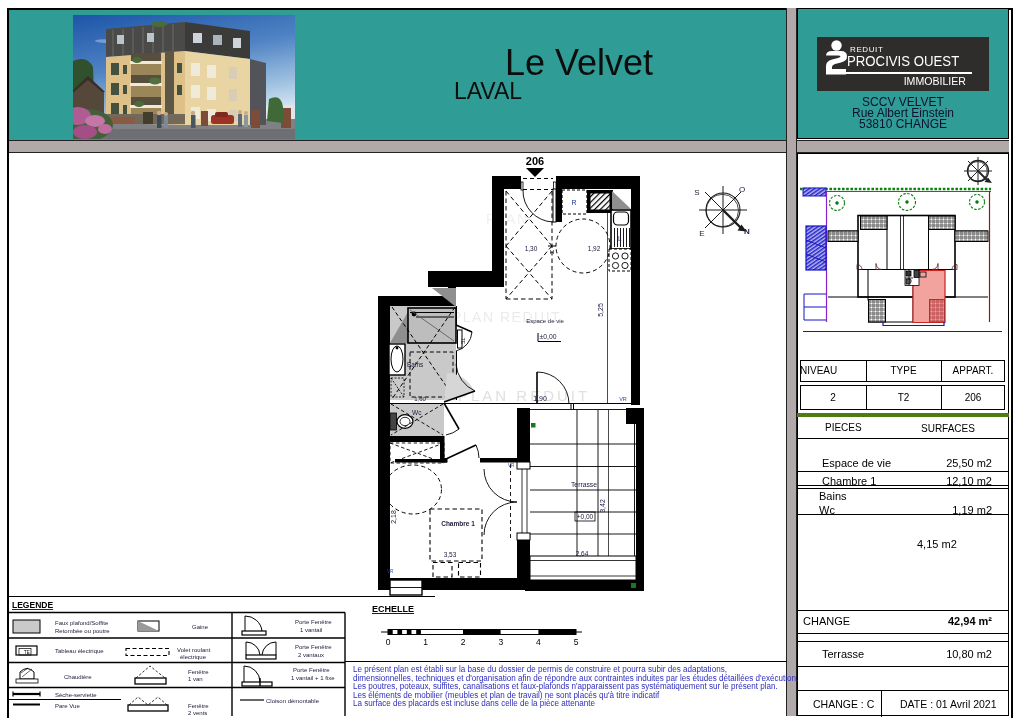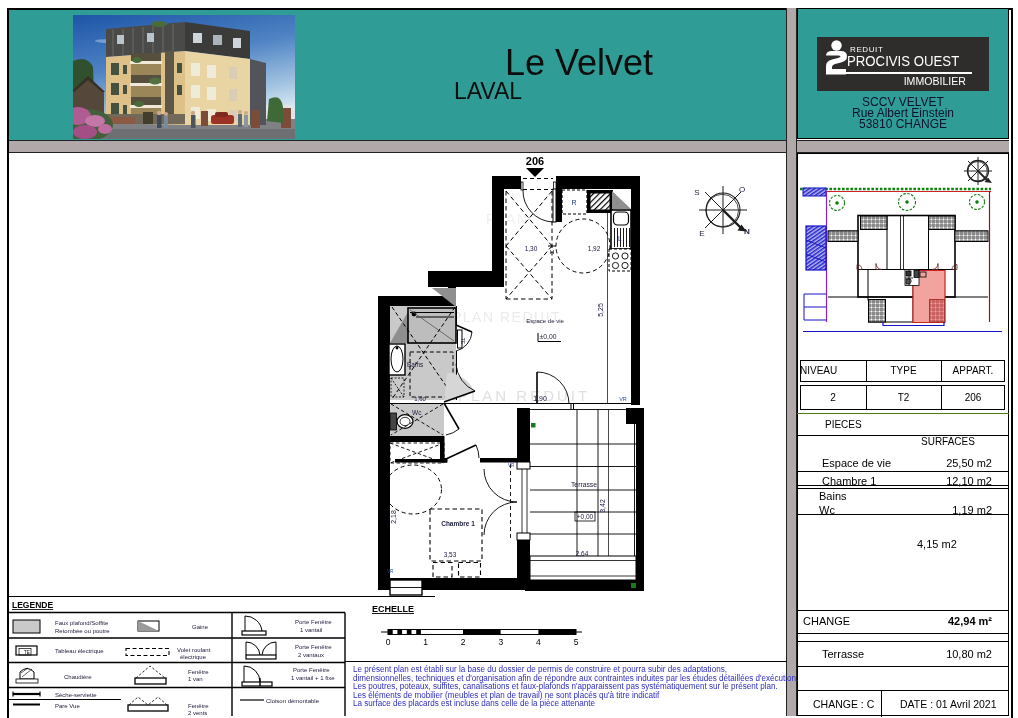--- a/index.html
+++ b/index.html
@@ -623,23 +623,23 @@
   <div class="abs" style="left:144px;top:5px;width:64px;text-align:center;">APPART.</div>
 
   <div class="abs" style="left:3px;top:25px;width:205px;height:25px;border:1px solid #000;box-sizing:border-box;"></div>
   <div class="abs" style="left:69px;top:25px;width:0px;height:25px;border-left:1px solid #000;"></div>
   <div class="abs" style="left:144px;top:25px;width:0px;height:25px;border-left:1px solid #000;"></div>
   <div class="abs" style="left:3px;top:32px;width:66px;text-align:center;">2</div>
   <div class="abs" style="left:69px;top:32px;width:75px;text-align:center;">T2</div>
   <div class="abs" style="left:144px;top:32px;width:64px;text-align:center;">206</div>
 </div>
 
-<div class="abs" style="left:797px;top:413px;width:212px;height:21px;border-top:1px solid #4d7c0f;border-bottom:1px solid #000;font-size:10px;">
+<div class="abs" style="left:797px;top:413px;width:212px;height:21px;border-top:4px solid #4d7c0f;border-bottom:1px solid #000;font-size:10px;">
   <span class="abs" style="left:28px;top:5px;">PIECES</span>
-  <span class="abs" style="left:124px;top:22px;">SURFACES</span>
+  <span class="abs" style="left:124px;top:6px;">SURFACES</span>
 </div>
 
 <div class="abs" style="left:797px;top:434px;width:212px;height:176px;font-size:11px;">
 
   <div class="abs" style="left:25px;top:23px;">Espace de vie</div>
   <div class="abs" style="left:120px;top:23px;width:75px;text-align:right;">25,50 m2</div>
   <div class="abs" style="left:0px;top:37px;width:212px;border-top:1px solid #000;"></div>
 
   <div class="abs" style="left:25px;top:41px;">Chambre 1</div>
   <div class="abs" style="left:120px;top:41px;width:75px;text-align:right;">12,10 m2</div>

